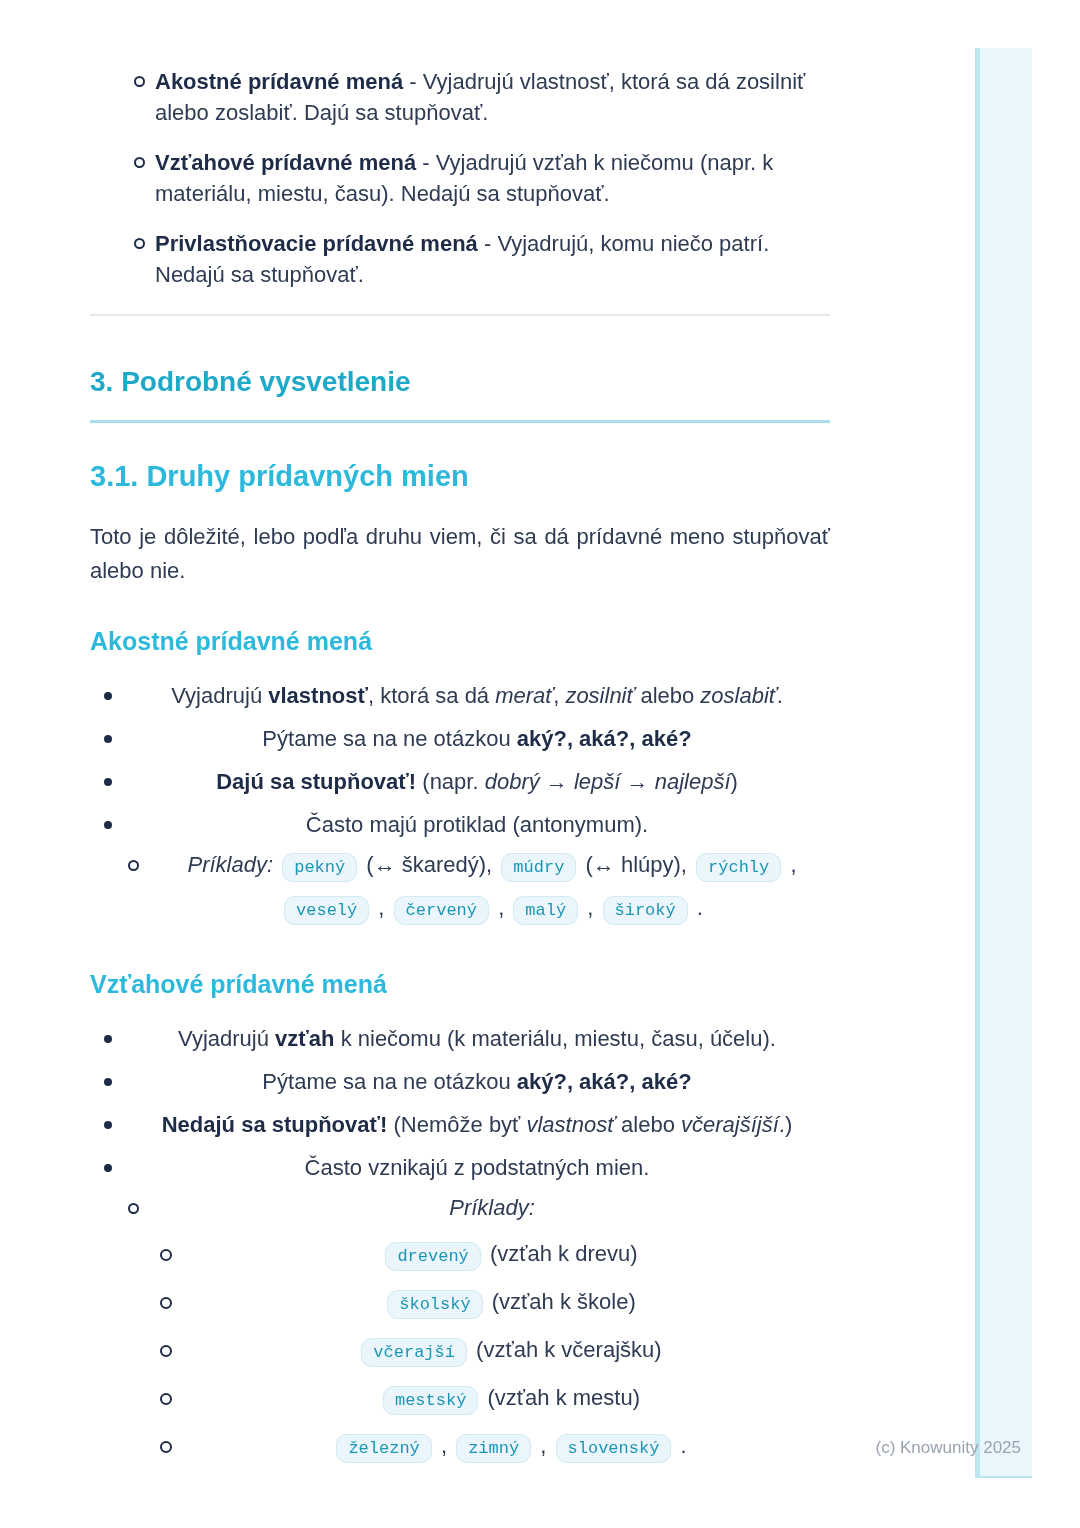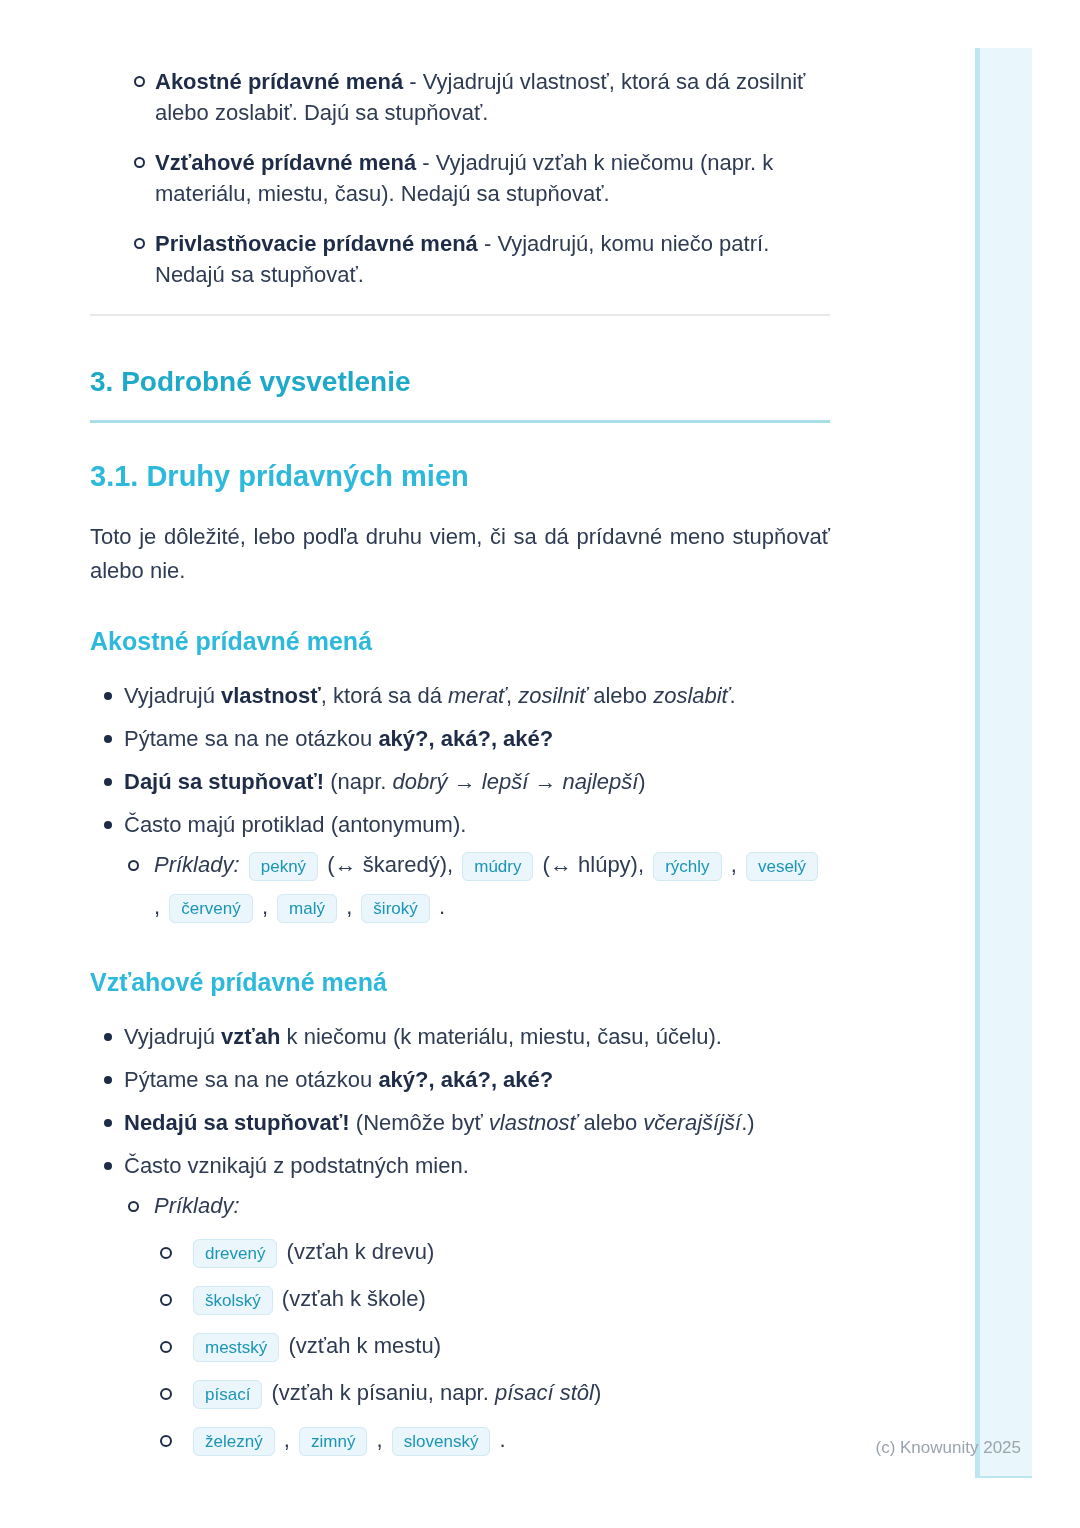--- a/index.html
+++ b/index.html
@@ -56,21 +56,21 @@
   }
   .para{
     margin:26px 0 0 0;font-size:22px;line-height:34px;text-align:justify;
   }
   h3{
     margin:38px 0 0 0;font-size:25px;line-height:31px;font-weight:700;
     color:var(--accent-bright);
   }
 
   
-  .disc-list{margin-top:22px;}
+  .disc-list{margin-top:22px;text-align:center;}
   .disc-list > li{
     position:relative;padding-left:34px;font-size:22px;line-height:34px;
     margin-bottom:9px;
   }
   .disc-list > li::before{
     content:"";position:absolute;left:14px;top:13px;width:8px;height:8px;
     background:var(--bold);border-radius:50%;
   }
 
   
@@ -88,25 +88,25 @@
   .deep-list > li{
     position:relative;padding-left:66px;font-size:22px;line-height:40px;
     margin-bottom:5px;
   }
   .deep-list > li::before{
     content:"";position:absolute;left:36px;top:15px;width:8px;height:8px;
     border:2.5px solid var(--bold);border-radius:50%;
   }
 
   code.chip{
-    font-family:Liberation Sans, sans-serif;
+    font-family:Liberation Mono, monospace;
     font-size:17px;color:var(--chip-text);
     background:var(--chip-bg);
     border:1.5px solid var(--chip-border);
-    border-radius:6px;
+    border-radius:11px;
     padding:4px 11px;
     margin:0 3px;
     white-space:nowrap;
   }
   em{font-style:italic;}
 
   .footer{
     position:absolute;left:8px;top:1438px;width:1013px;text-align:right;
     font-size:17px;color:var(--footer);z-index:3;
   }
@@ -153,22 +153,22 @@
     <li><span><span>Pýtame sa na ne otázkou </span><strong>aký?, aká?, aké?</strong></span></li>
     <li><span><strong>Nedajú sa stupňovať!</strong><span> (Nemôže byť </span><em>vlastnosť</em><span> alebo </span><em>včerajšíjší</em><span>.)</span></span></li>
     <li>
       <span><span>Často vznikajú z podstatných mien.</span></span>
       <ul class="sub-list">
         <li><span><em>Príklady:</em></span></li>
       </ul>
       <ul class="deep-list">
         <li><span><code class="chip">drevený</code><span> (vzťah k drevu)</span></span></li>
         <li><span><code class="chip">školský</code><span> (vzťah k škole)</span></span></li>
+        <li><span><code class="chip">včerajší</code><span> (vzťah k včerajšku)</span></span></li>
         <li><span><code class="chip">mestský</code><span> (vzťah k mestu)</span></span></li>
-        <li><span><code class="chip">písací</code><span> (vzťah k písaniu, napr. </span><em>písací stôl</em><span>)</span></span></li>
         <li><span><code class="chip">železný</code><span> , </span><code class="chip">zimný</code><span> , </span><code class="chip">slovenský</code><span> .</span></span></li>
       </ul>
     </li>
   </ul>
 
 </main>
 
 <div class="footer">(c) Knowunity 2025</div>
 
 </body></html>

